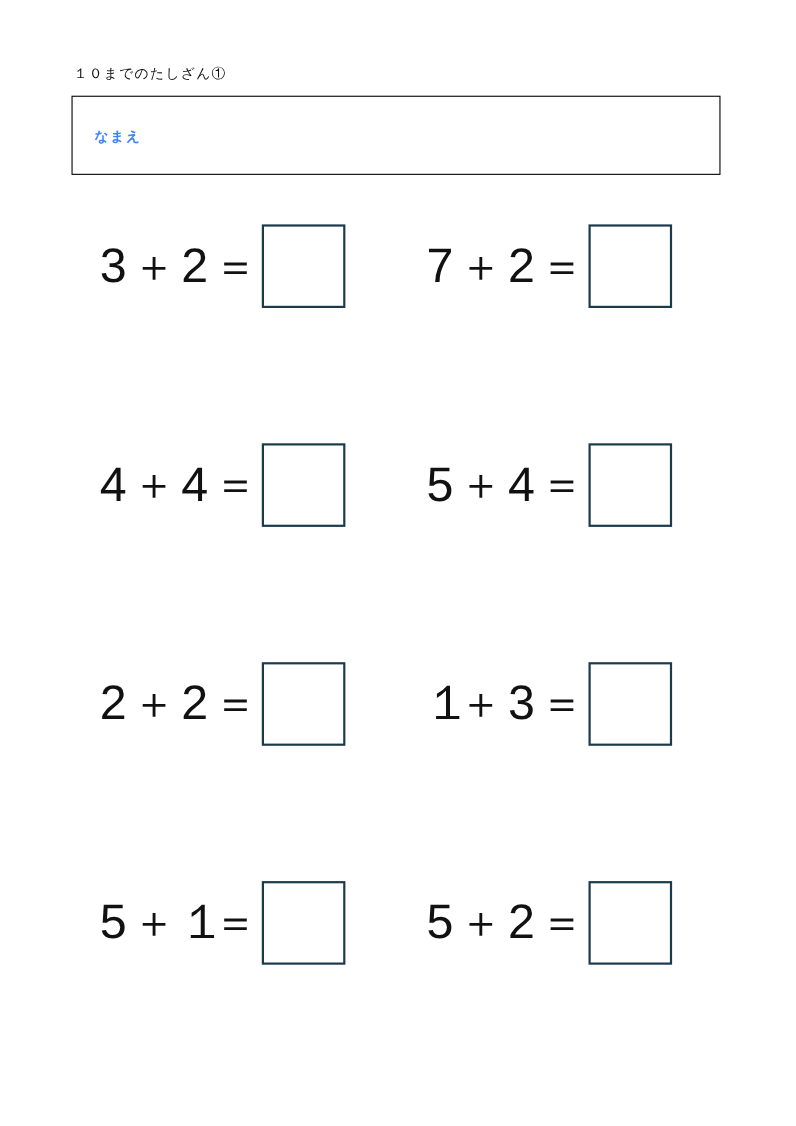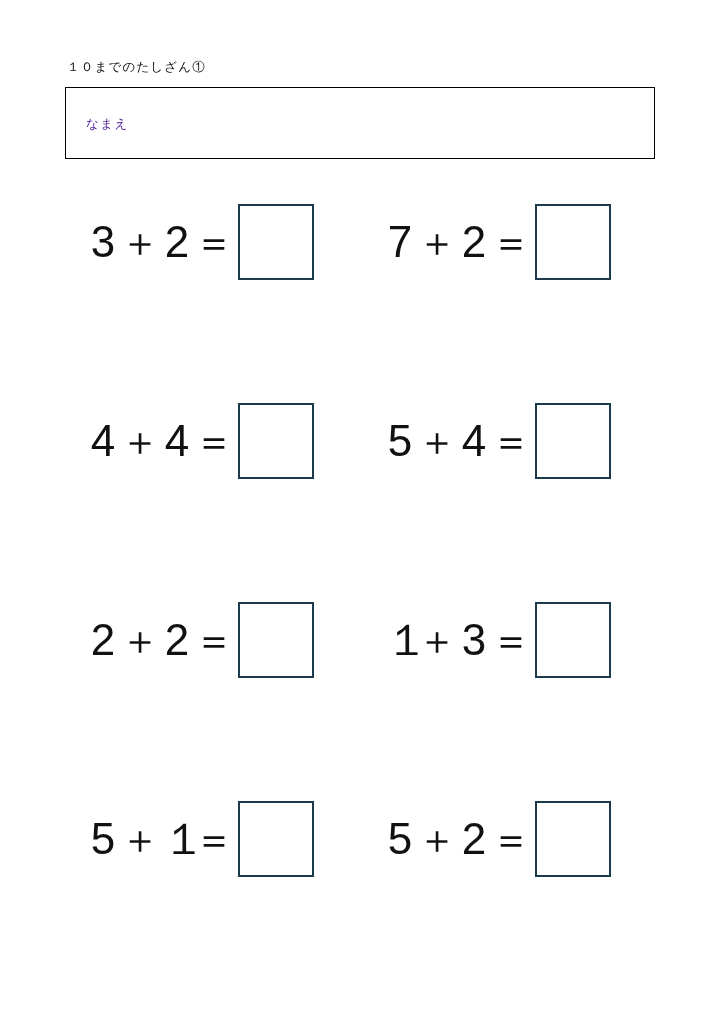--- a/index.html
+++ b/index.html
@@ -39,21 +39,22 @@
     height: 72px;
     border: 1.5px solid #000000;
     box-sizing: border-box;
   }
   .name-label {
     position: absolute;
     left: 20px;
     top: 28px;
     font-size: 12.5px;
     letter-spacing: 1.5px;
-    color: #4c1d95;
+    color: #3b82f6;
+    font-weight: bold;
   }
   .problems {
     position: absolute;
     left: 0;
     top: 196px;
     width: 724px;
   }
   .prow {
     position: relative;
     height: 199px;

